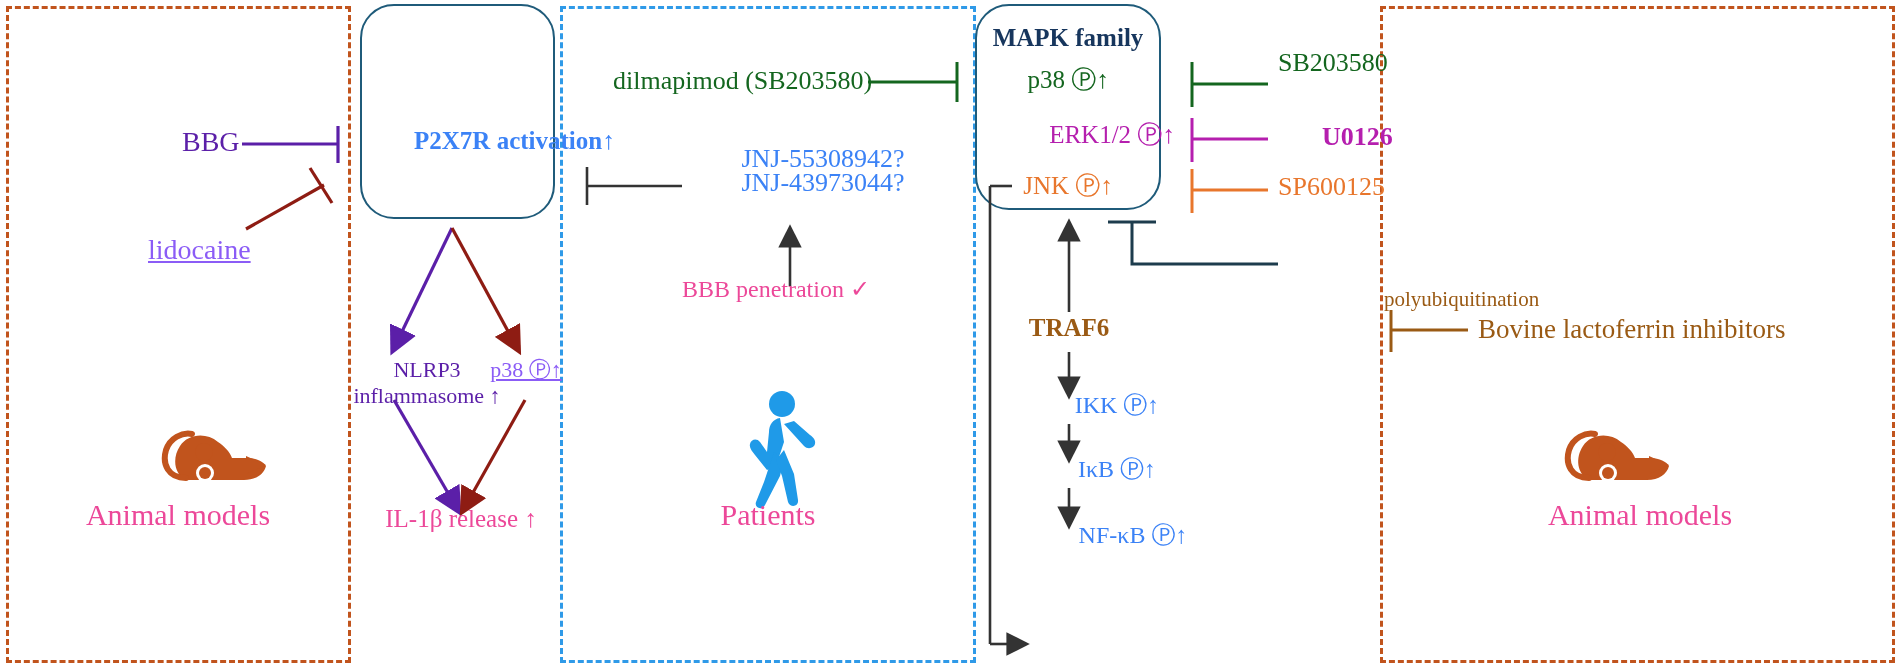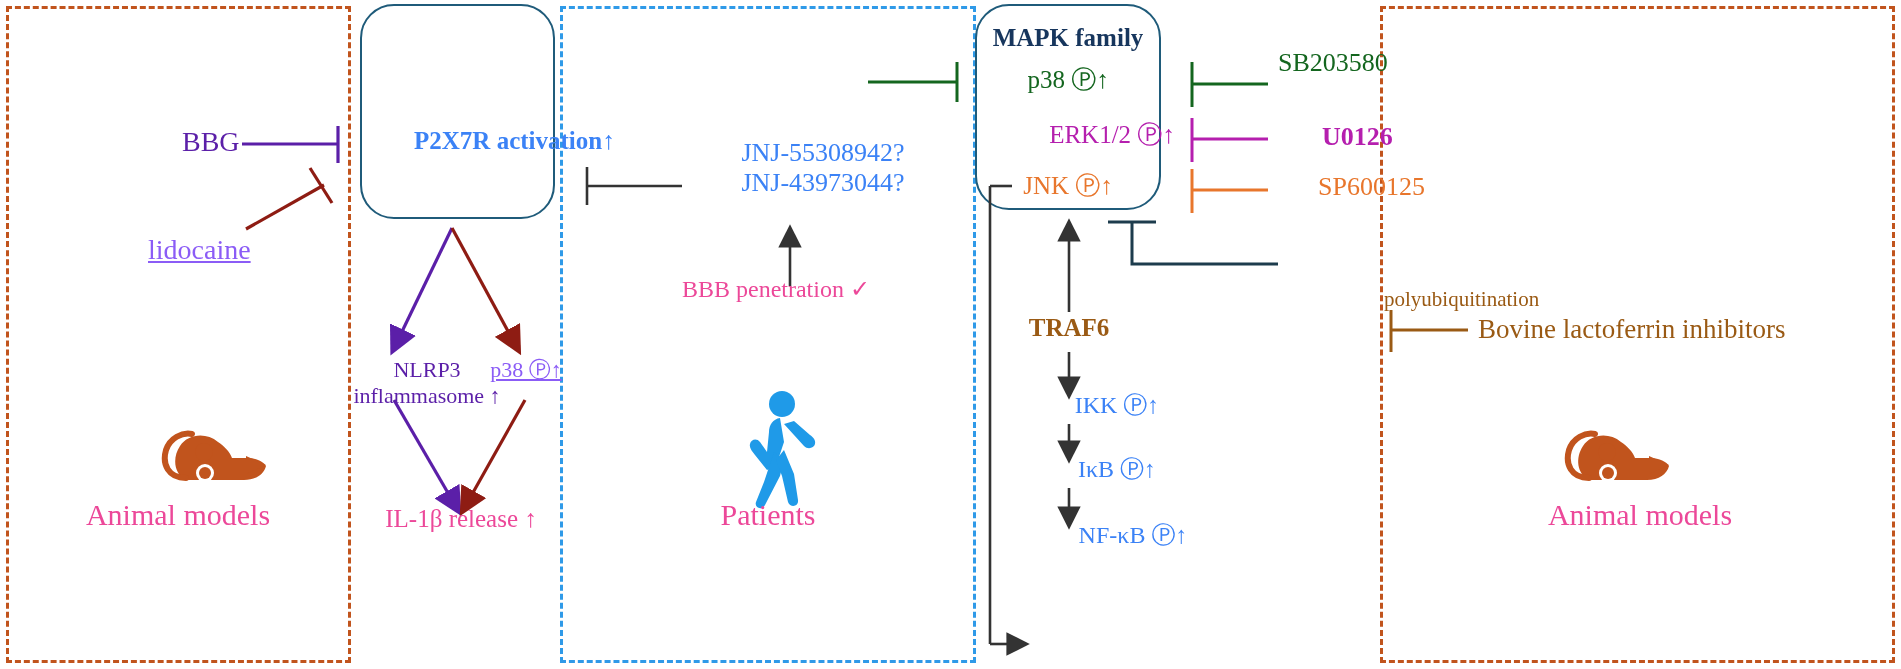--- a/index.html
+++ b/index.html
@@ -147,22 +147,23 @@
       <path d="M86,40 L106,49 L86,58 Z" fill="#c1541d"></path>
       <circle cx="44" cy="36" r="9" fill="#c1541d"></circle>
       <path d="M26,62 C8,62 2,48 6,34 C10,22 22,16 32,18" fill="none" stroke="#c1541d" stroke-width="6" stroke-linecap="round"></path>
       <circle cx="45" cy="57" r="9" fill="#ffffff"></circle>
       <circle cx="45" cy="57" r="6" fill="#c1541d"></circle>
     </svg>
   </div>
 
   <div class="lbl center c-black" style="left:178px;top:498px;font-size:30px;">Animal models</div>
 
-
-  <div class="lbl center c-dark" style="left:775px;top:138px;font-size:26px;">JNJ-55308942?</div>
+  <div class="lbl c-green" style="left:613px;top:66px;font-size:26px;">dilmapimod (SB203580)</div>
+
+  <div class="lbl center c-dark" style="left:775px;top:144px;font-size:26px;">JNJ-55308942?</div>
   <div class="lbl center c-dark" style="left:775px;top:168px;font-size:26px;">JNJ-43973044?</div>
 
   <div class="lbl center c-black" style="left:776px;top:276px;font-size:24px;">BBB penetration ✓</div>
 
   <div class="icon" style="left:740px;top:390px;">
     <svg width="90" height="120" viewBox="0 0 90 120">
       <circle cx="42" cy="14" r="13" fill="#1f9ae8"></circle>
       <path d="M40,28 C33,29 29,35 29,42 L27,62 L20,52 C17,48 11,49 10,54 C9,58 12,61 15,65
                L27,80 L36,76 L44,52 Z" fill="#1f9ae8"></path>
       <path d="M44,34 L64,56 C68,60 74,58 75,54 C76,50 73,47 70,45 L54,31 Z" fill="#1f9ae8"></path>
@@ -180,21 +181,21 @@
 
   <div class="lbl center bold c-brown" style="left:1069px;top:314px;font-size:25px;">TRAF6</div>
   <div class="lbl center c-dark" style="left:1069px;top:392px;font-size:24px;">IKK Ⓟ↑</div>
   <div class="lbl center c-dark" style="left:1069px;top:456px;font-size:24px;">IκB Ⓟ↑</div>
   <div class="lbl center c-dark" style="left:1085px;top:522px;font-size:24px;">NF-κB Ⓟ↑</div>
 
   <div class="lbl c-green" style="left:1278px;top:48px;font-size:26px;">SB203580</div>
 
   <div class="lbl bold c-magenta" style="left:1278px;top:122px;font-size:26px;">U0126</div>
 
-  <div class="lbl c-orange" style="left:1278px;top:172px;font-size:26px;margin-left:40px;">SP600125</div>
+  <div class="lbl c-orange" style="left:1278px;top:172px;font-size:26px;">SP600125</div>
 
 
   <div class="lbl c-brown" style="left:1384px;top:288px;font-size:21px;">polyubiquitination</div>
 
   <div class="lbl c-brown" style="left:1478px;top:314px;font-size:27px;">Bovine lactoferrin inhibitors</div>
 
   <div class="icon" style="left:1563px;top:416px;">
     <svg width="110" height="80" viewBox="0 0 110 80">
       <path d="M58,26 C46,16 28,18 20,30 C12,42 14,58 26,64 L84,64 C96,64 104,58 106,50
                C104,46 96,42 88,42 L72,42 C70,36 64,30 58,26 Z" fill="#c1541d"></path>

